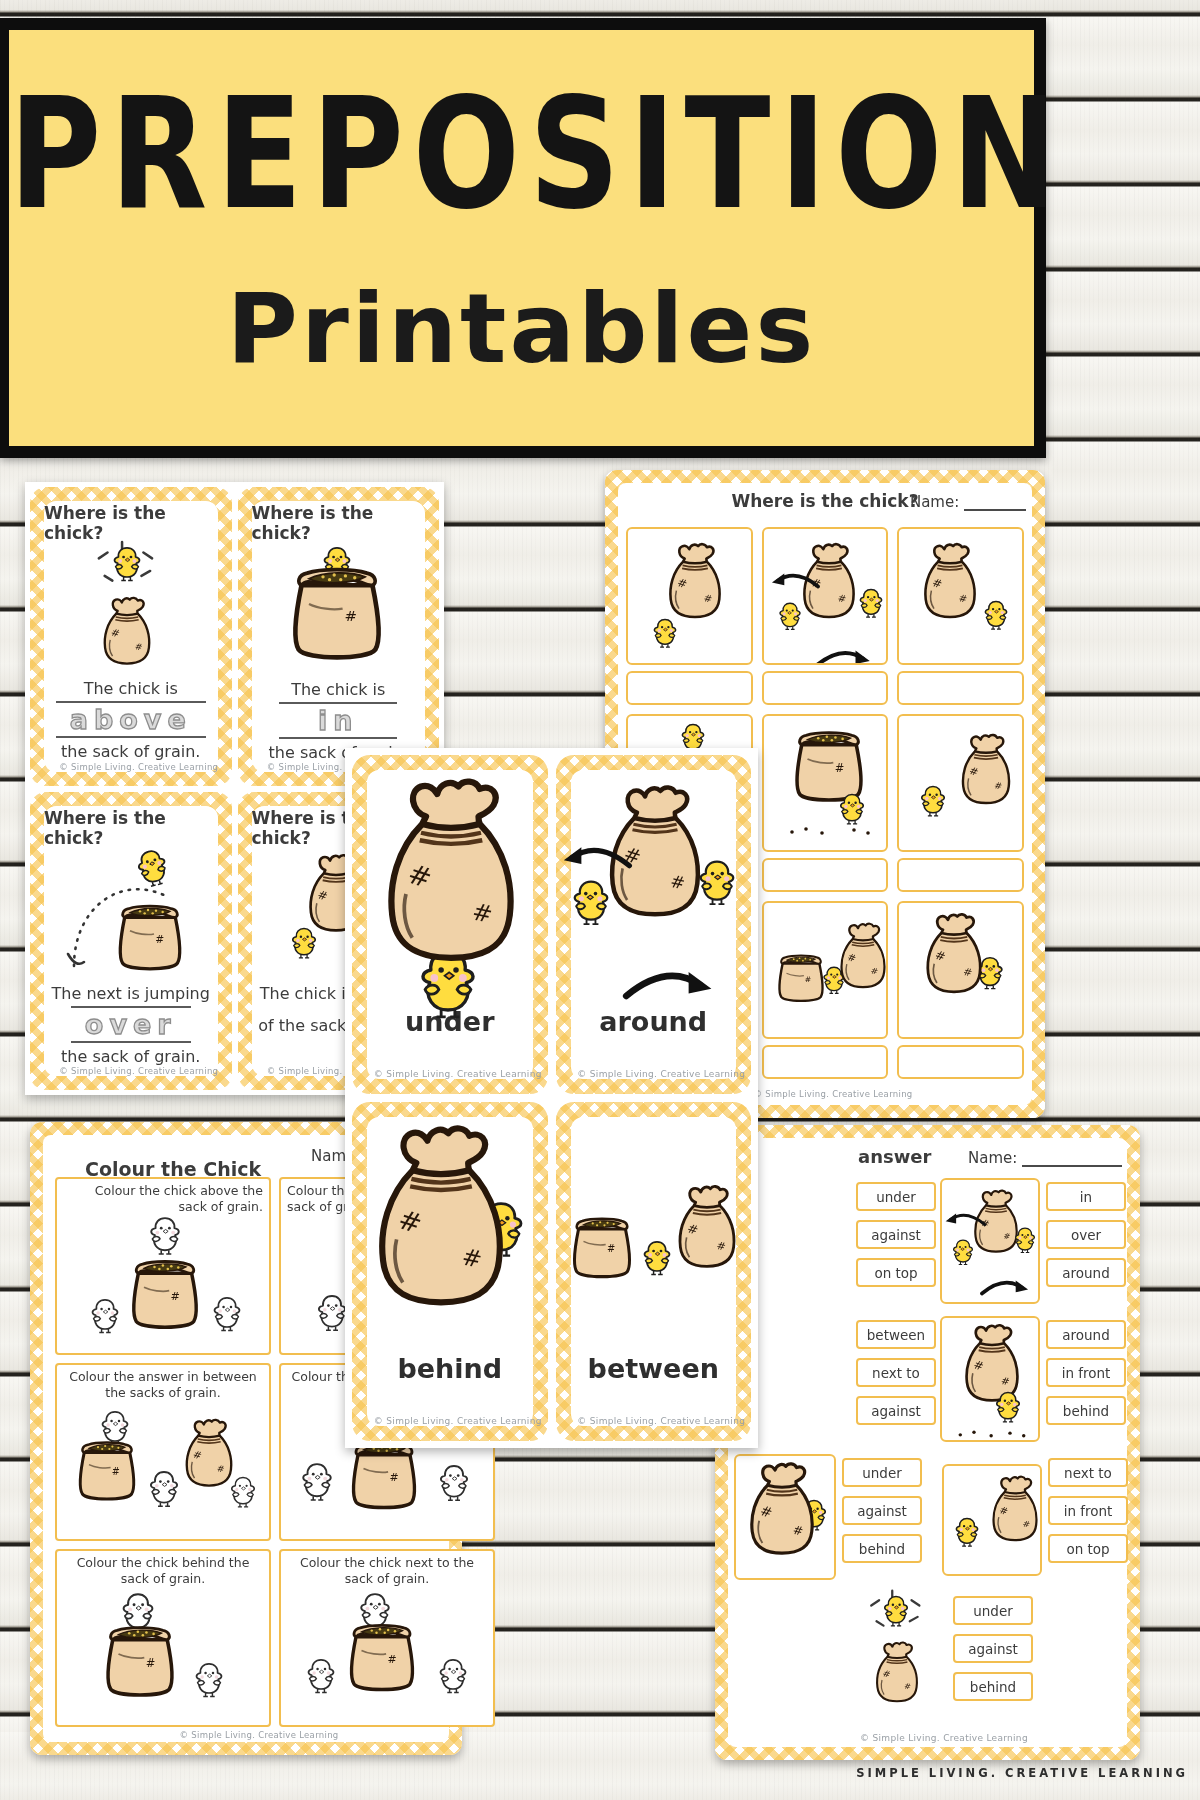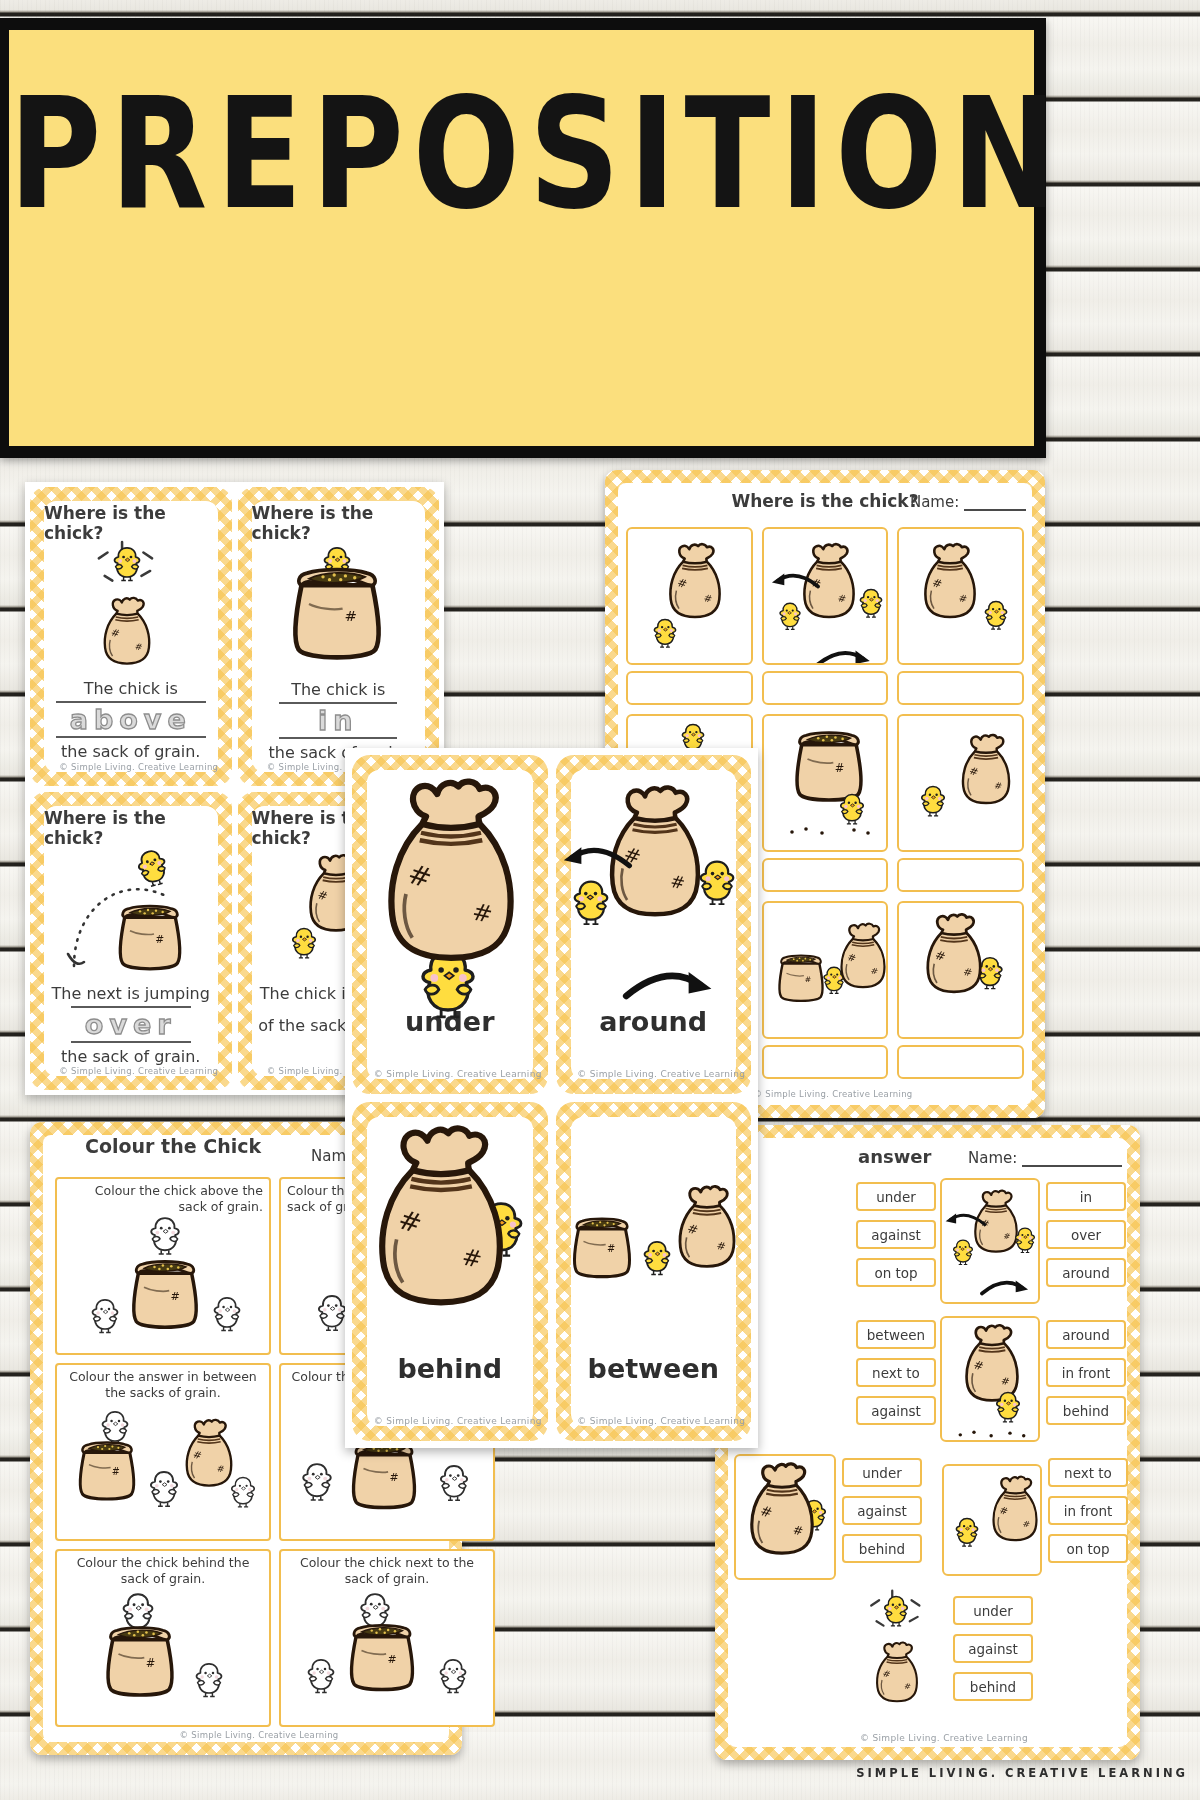--- a/index.html
+++ b/index.html
@@ -124,20 +124,21 @@
     <g id="sym-dashes">
       <path d="M6 20 l9 -6 M30 3 v9 M52 14 l9 6 M12 38 l8 5 M50 38 l9 -5" stroke="#3a3a3a" stroke-width="2.6" fill="none" stroke-linecap="round"></path>
     </g>
   </defs>
 </svg>
 
 <div class="stage">
 
   <div class="banner" style="background:#FBDF7D;">
     <div class="banner-title">PREPOSITION</div>
+    <div class="banner-sub">Printables</div>
   </div>
 
   <div class="sheet" style="left:25px;top:482px;width:419px;height:613px;z-index:2;padding:5px;box-sizing:border-box;display:grid;grid-template-columns:1fr 1fr;grid-template-rows:1fr 1fr;gap:6px;">
 
     <div class="card">
       <div class="card-bg gingham"></div>
       <div class="card-in"></div>
       <div class="card-ct">
         <div class="c-title">Where is the chick?</div>
         <div class="pic" style="width:120px;height:136px;">
@@ -481,21 +482,21 @@
         <div style="flex:1"></div>
         <div class="copyright" style="font-size:9px">© Simple Living. Creative Learning</div>
       </div>
     </div>
   </div>
 
   <div class="sheet" style="left:30px;top:1122px;width:432px;height:633px;z-index:3;border-radius:12px;">
     <div class="page-bg gingham"></div>
     <div class="page-in"></div>
     <div class="page-ct">
-      <div class="ws-title" style="position:absolute;left:42px;top:0;font-size:19px;">Colour the Chick</div>
+      <div class="ws-title" style="position:absolute;left:42px;top:23px;font-size:19px;">Colour the Chick</div>
       <div class="name-row" style="position:absolute;left:268px;top:12px;">
         <span>Name:</span>
         <span class="nline" style="width:90px"></span>
       </div>
 
       <div class="ccell" style="left:12px;top:42px;width:216px;height:178px;">
         <div class="ctext" style="text-align:right;">Colour the chick above the sack of grain.</div>
         <div class="pic" style="position:absolute;left:28px;top:36px;width:160px;height:136px;">
           <svg style="position:absolute;left:58px;top:0;width:44px" viewBox="0 0 70 72">
               <use href="#sym-chick-white"></use>

